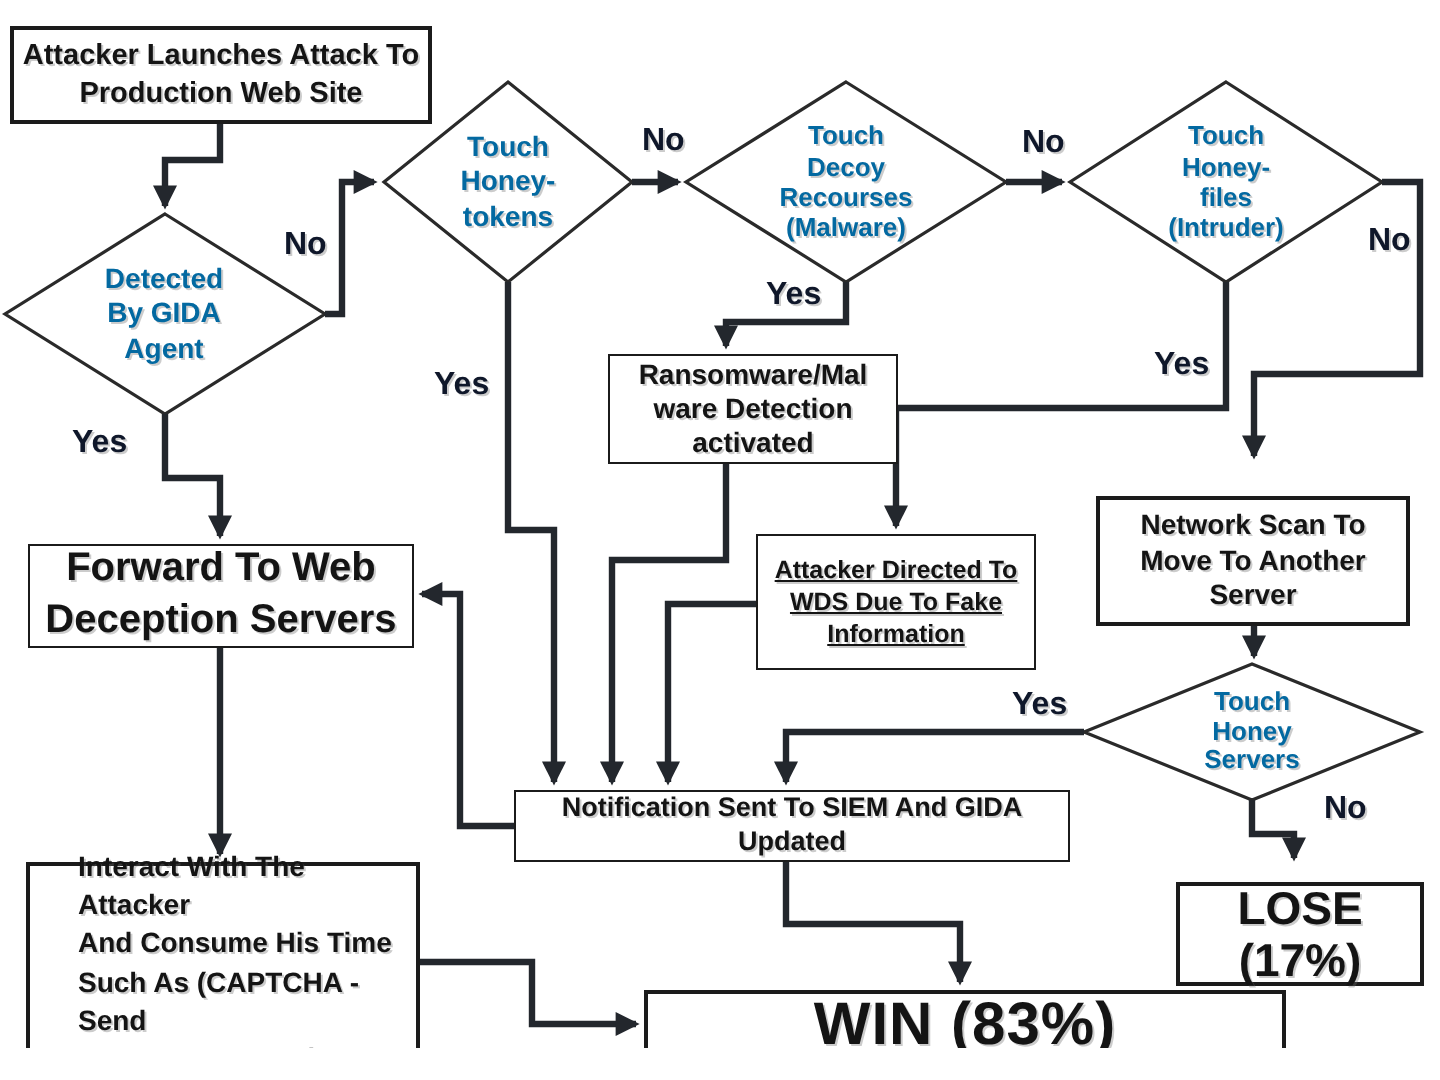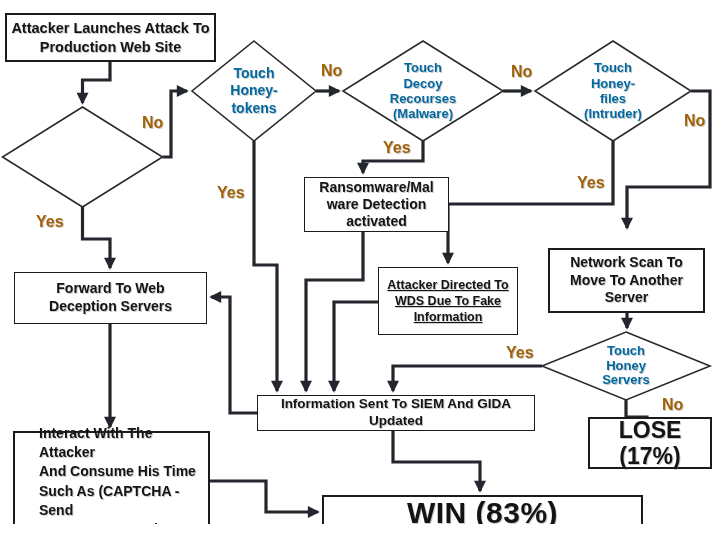--- a/index.html
+++ b/index.html
@@ -14,21 +14,21 @@
     text-align:center;white-space:pre-line;font-weight:700;color:#141414;
     line-height:1.28;text-shadow:1px 1px 0 rgba(110,110,110,0.35);
   }
   .node.thin{border-width:1.6px;}
   .dlabel{
     position:absolute;display:flex;align-items:center;justify-content:center;
     text-align:center;white-space:pre-line;font-weight:700;color:#0369a1;
     line-height:1.22;text-shadow:1px 1px 0 rgba(110,110,110,0.35);
   }
   .elabel{
-    position:absolute;font-weight:700;color:#a16207;font-size:16px;
+    position:absolute;font-weight:700;color:#0f172a;font-size:16px;
     text-shadow:1px 1px 0 rgba(110,110,110,0.35);
   }
   .left-align{justify-content:flex-start;text-align:left;padding:0 6px 0 24px;}
   .big{font-size:30px;letter-spacing:0.5px;}
   .lose-size{font-size:23px;line-height:1.15;}
   #page-edge{position:absolute;left:0;top:537px;width:720px;height:2px;background:#cccccc;}
 </style>
 </head>
 <body>
 
@@ -79,36 +79,39 @@
 activated</div>
 
   <div class="node thin" style="left:378px;top:267px;width:140px;height:68px;font-size:12.5px;text-decoration:underline;">Attacker Directed To
 WDS Due To Fake
 Information</div>
 
   <div class="node" style="left:548px;top:232px;width:157px;height:65px;font-size:14px;margin-top:16px;">Network Scan To
 Move To Another
 Server</div>
 
-  <div class="node thin" style="left:14px;top:272px;width:193px;height:52px;font-size:14px;">Forward To Web
+  <div class="node thin" style="left:14px;top:272px;width:193px;height:52px;font-size:20px;">Forward To Web
 Deception Servers</div>
 
-  <div class="node thin" style="left:257px;top:395px;width:278px;height:36px;font-size:13.5px;line-height:1.25;">Information Sent To SIEM And GIDA
+  <div class="node thin" style="left:257px;top:395px;width:278px;height:36px;font-size:13.5px;line-height:1.25;">Notification Sent To SIEM And GIDA
 Updated</div>
 
   <div class="node left-align" style="left:13px;top:431px;width:197px;height:101px;font-size:14px;line-height:1.38;">Interact  With The Attacker
 And Consume His Time
 Such As (CAPTCHA -Send
 HTTP Error Page )</div>
 
   <div class="node big" style="left:322px;top:495px;width:321px;height:37px;">WIN (83%)</div>
 
-  <div class="node lose-size" style="left:588px;top:417px;width:124px;height:52px;">LOSE
+  <div class="node lose-size" style="left:588px;top:441px;width:124px;height:52px;">LOSE
 (17%)</div>
 
+  <div class="dlabel" style="left:22px;top:117px;width:120px;height:80px;font-size:14px;">Detected
+By GIDA
+Agent</div>
 
   <div class="dlabel" style="left:204px;top:52px;width:100px;height:78px;font-size:14px;">Touch
 Honey-
 tokens</div>
 
   <div class="dlabel" style="left:363px;top:46px;width:120px;height:90px;font-size:13px;line-height:1.18;">Touch
 Decoy
 Recourses
 (Malware)</div>
 

